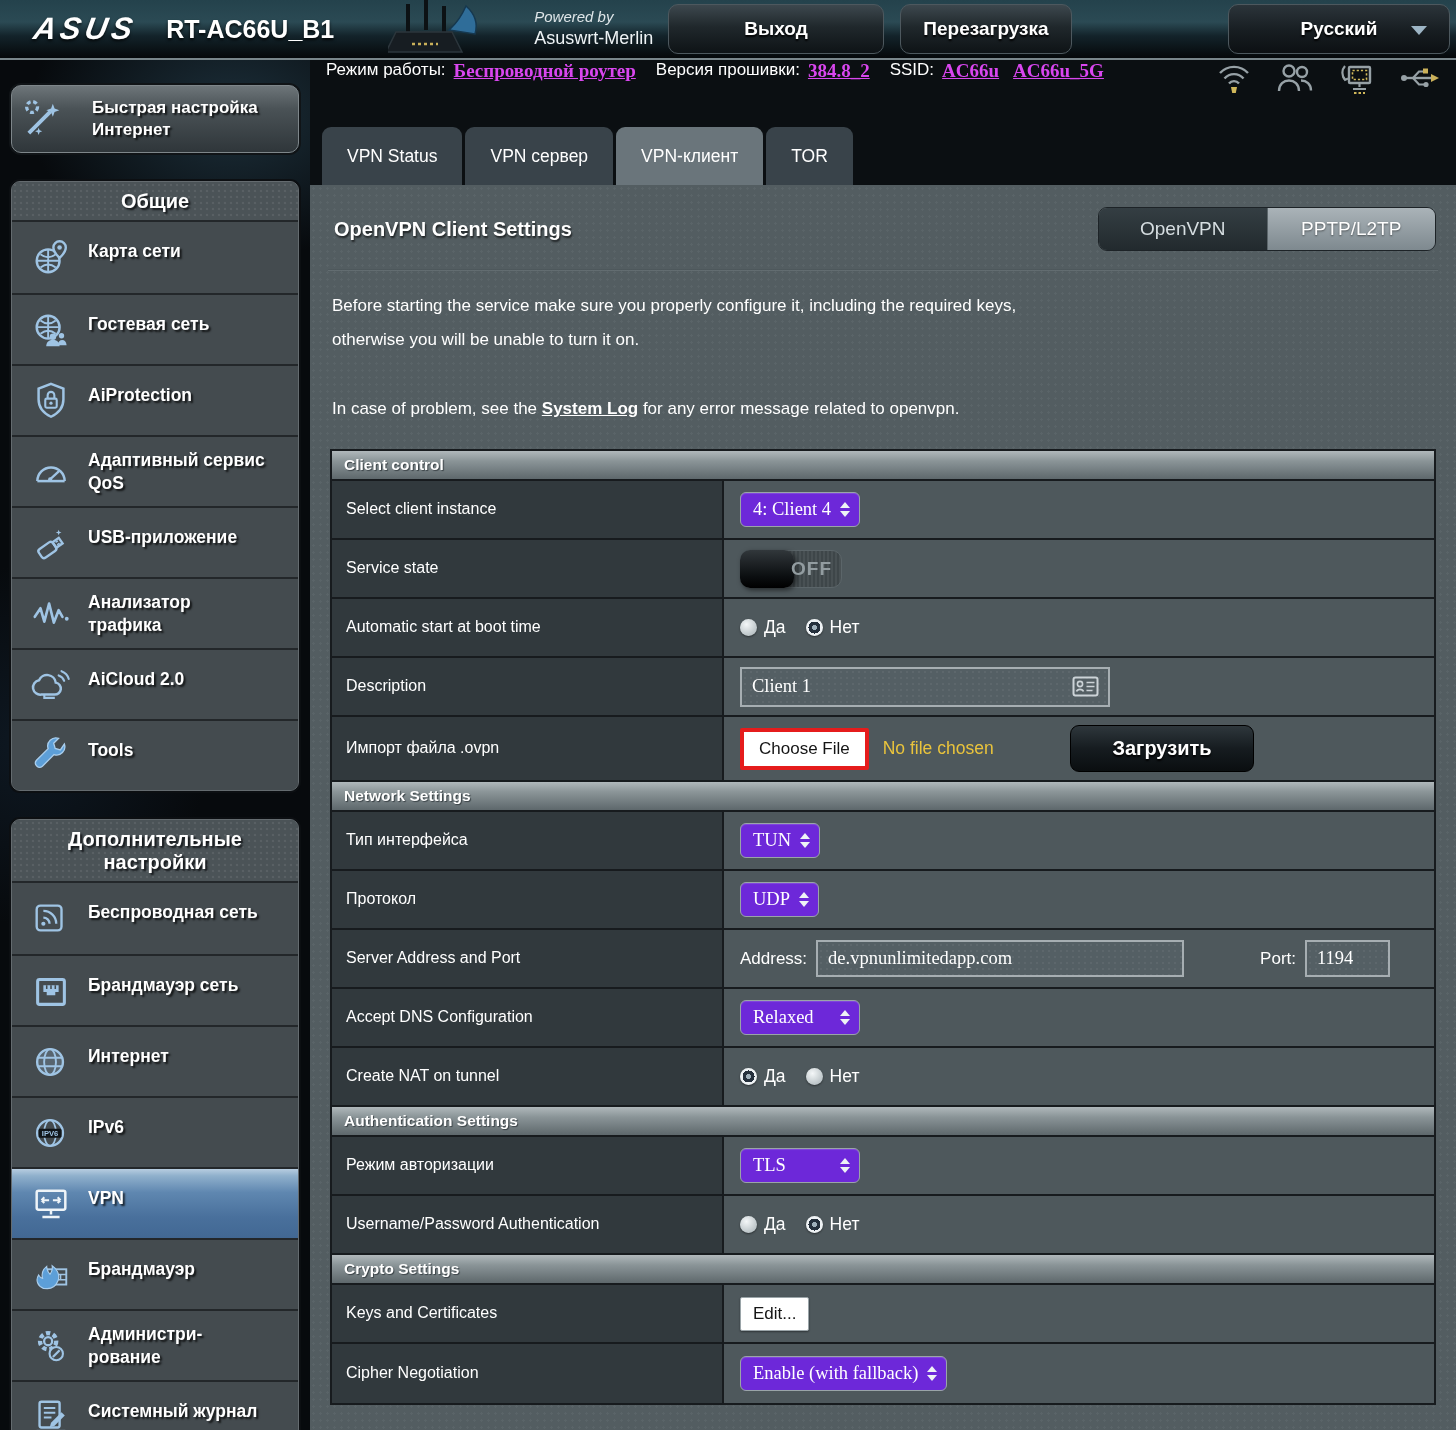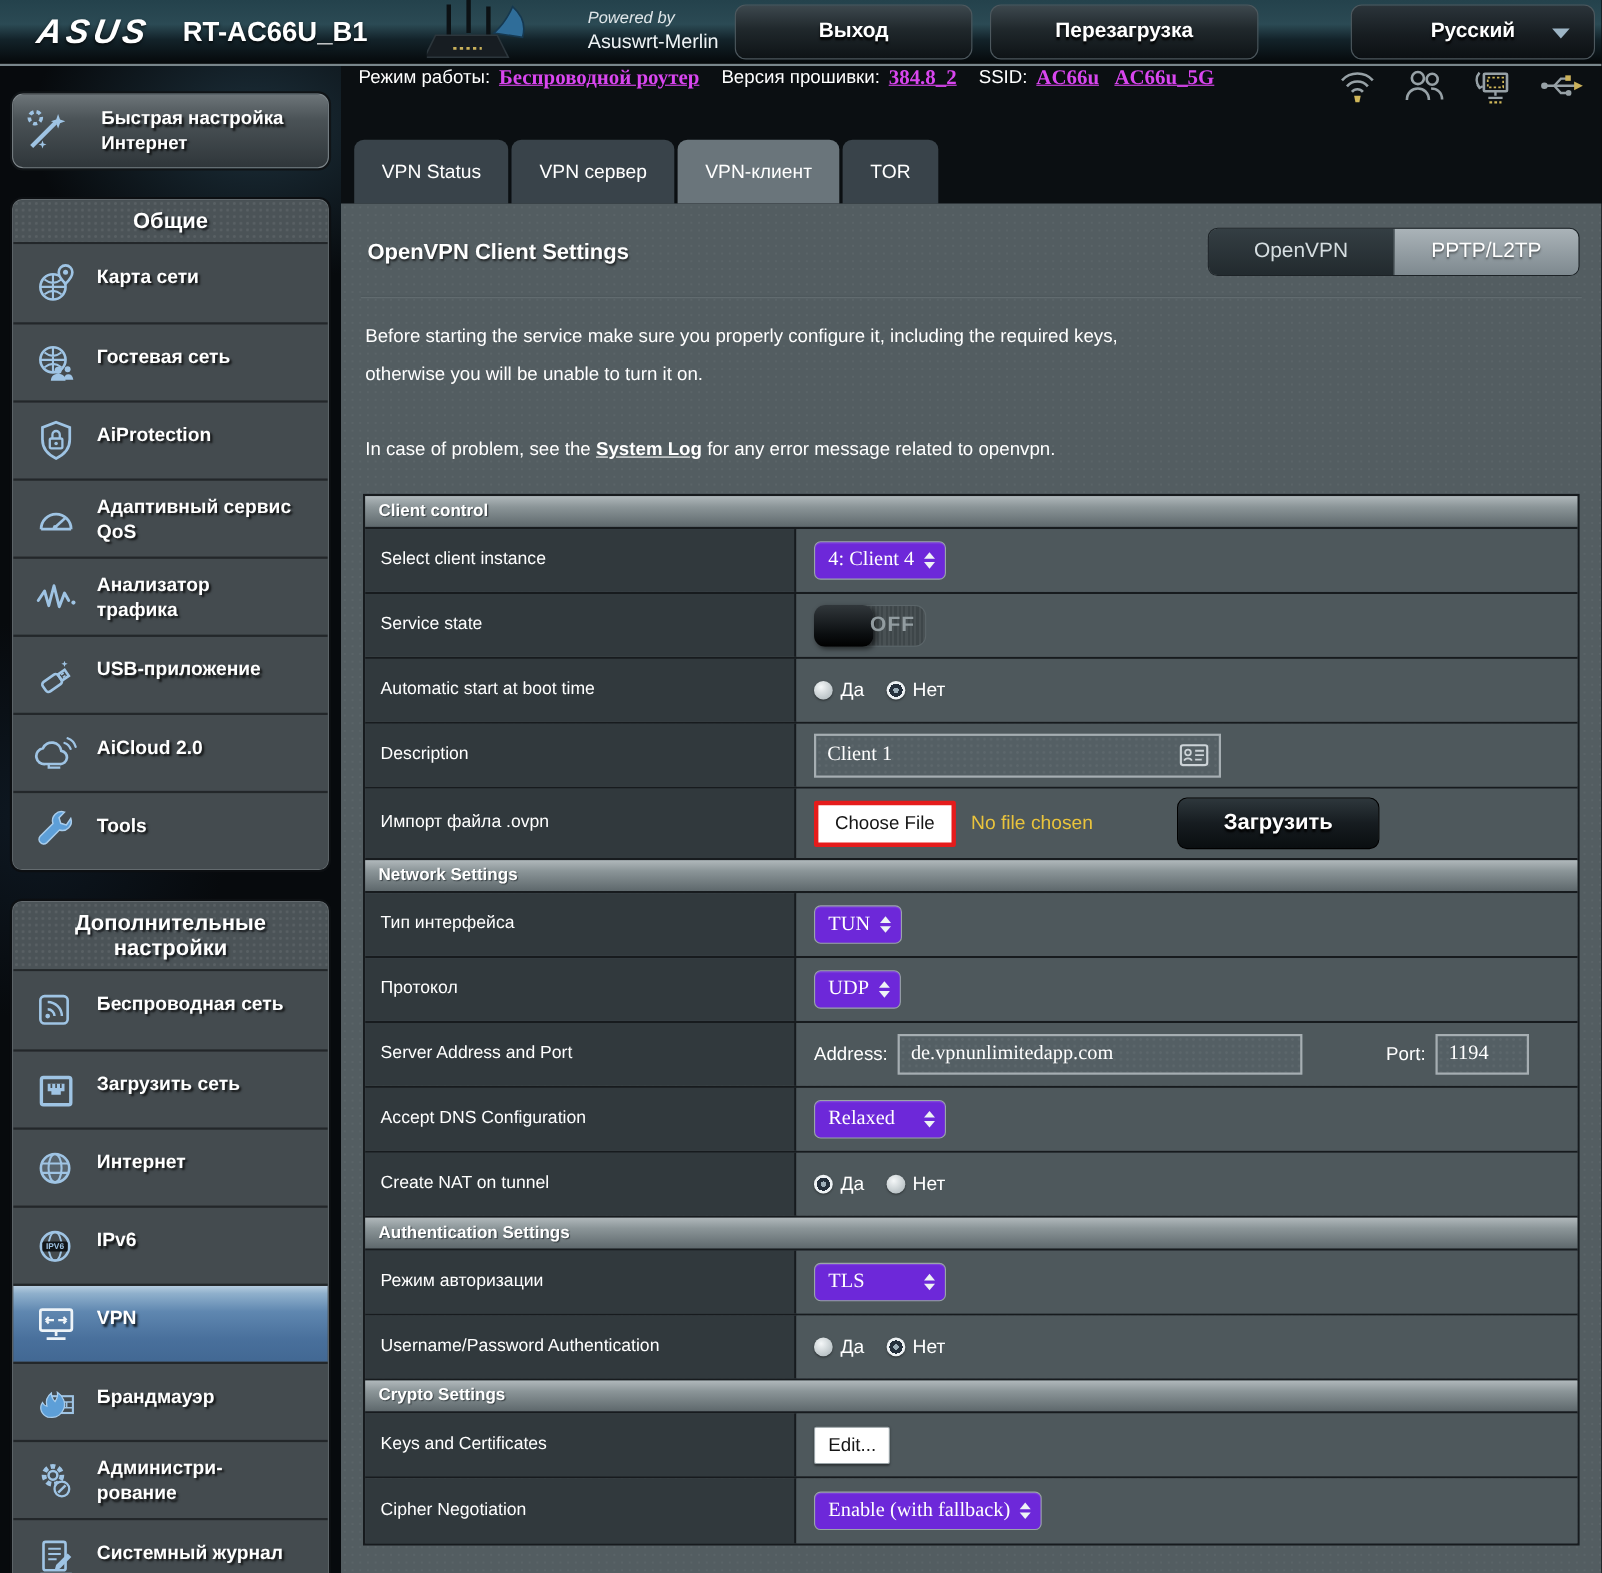--- a/index.html
+++ b/index.html
@@ -17,21 +17,21 @@
     text-shadow:0 2px 3px rgba(0,0,0,.8);}
   .router-art{position:absolute;left:388px;top:0;width:115px;height:58px;}
   .powered{margin-left:200px;line-height:1.25;}
   .powered .l1{color:#dfe6e9;font-size:15px;display:block;font-style:italic;}
   .powered .l2{color:#eef3f5;font-size:18px;display:block;}
   .banner-btn{position:absolute;top:4px;height:50px;border-radius:10px;cursor:pointer;
     background:linear-gradient(180deg,#3d484e 0%,#20282c 45%,#0e1316 100%);
     border:1px solid #4d585e;display:flex;align-items:center;justify-content:center;
     color:#fff;font-weight:bold;font-size:19px;text-shadow:0 2px 2px #000;}
   .btn-logout{left:668px;width:216px;}
-  .btn-reboot{left:900px;width:244px;}
+  .btn-reboot{left:900px;width:172px;}
   .lang-btn{left:1228px;width:222px;background:linear-gradient(180deg,#2b343a 0%,#171d21 55%,#0c1013 100%);}
   .lang-caret{position:absolute;right:22px;top:21px;width:0;height:0;
     border-left:8px solid transparent;border-right:8px solid transparent;
     border-top:9px solid #9db5c5;}
 
   
   .body-row{display:flex;height:1370px;}
 
   
   .sidebar{width:310px;flex:none;height:100%;
@@ -245,47 +245,47 @@
             <path d="M21 30L32 20" stroke="#9fc4e4" stroke-width="2.6"></path>
             <circle cx="21" cy="30" r="2.2" fill="#9fc4e4"></circle>
           </svg>
           </span>
         <span class="si-label">
           <span>Адаптивный сервис</span><br>
           <span>QoS</span>
         </span>
       </div>
 
-      <div class="side-item two-line">
-        <span class="icon-box">
-          <svg width="44" height="42" viewBox="0 0 44 44">
-            <polyline points="5,25 11,16 15,30 20,11 25,31 30,18 34,25" fill="none" stroke="#9fc4e4" stroke-width="2.8" stroke-linejoin="round" stroke-linecap="round"></polyline>
-            <circle cx="38.5" cy="27" r="2" fill="#9fc4e4"></circle>
-          </svg>
-          </span>
-        <span class="si-label">
-          <span>Анализатор</span><br>
-          <span>трафика</span>
-        </span>
-      </div>
-
       <div class="side-item">
         <span class="icon-box">
           <svg width="44" height="42" viewBox="0 0 44 44">
             <g transform="rotate(-35 22 26)" stroke="#9fc4e4" fill="none" stroke-width="2.5">
               <rect x="8" y="21" width="18" height="11" rx="3"></rect>
               <rect x="26" y="23" width="8" height="7"></rect>
               <path d="M28.5 25h3M28.5 28h3" stroke-width="1.6"></path>
             </g>
             <path d="M30 8l.8 2.2L33 11l-2.2.8L30 14l-.8-2.2L27 11l2.2-.8z" fill="#9fc4e4"></path>
           </svg>
           </span>
         <span class="si-label"><span>USB-приложение</span></span>
       </div>
 
+      <div class="side-item two-line">
+        <span class="icon-box">
+          <svg width="44" height="42" viewBox="0 0 44 44">
+            <polyline points="5,25 11,16 15,30 20,11 25,31 30,18 34,25" fill="none" stroke="#9fc4e4" stroke-width="2.8" stroke-linejoin="round" stroke-linecap="round"></polyline>
+            <circle cx="38.5" cy="27" r="2" fill="#9fc4e4"></circle>
+          </svg>
+          </span>
+        <span class="si-label">
+          <span>Анализатор</span><br>
+          <span>трафика</span>
+        </span>
+      </div>
+
       <div class="side-item">
         <span class="icon-box">
           <svg width="46" height="42" viewBox="0 0 46 44">
             <path d="M13 32h13.5A6.3 6.3 0 0 0 28 19.5 9.2 9.2 0 0 0 10.5 17 6.8 6.8 0 0 0 13 32z" fill="none" stroke="#9fc4e4" stroke-width="2.6"></path>
             <path d="M31 12c2.8 1 4.8 2.8 5.8 5.6M34 7.5c3.8 1.4 6.6 4.2 7.6 8.1" fill="none" stroke="#9fc4e4" stroke-width="2.2" stroke-linecap="round"></path>
             <path d="M16 32v3.5h11" fill="none" stroke="#9fc4e4" stroke-width="2.2"></path>
           </svg>
           </span>
         <span class="si-label"><span>AiCloud 2.0</span></span>
       </div>
@@ -318,21 +318,21 @@
       </div>
 
       <div class="side-item">
         <span class="icon-box">
           <svg width="42" height="42" viewBox="0 0 44 44">
             <rect x="8" y="10" width="28" height="26" rx="2" fill="none" stroke="#9fc4e4" stroke-width="3.2"></rect>
             <path d="M14 16h16v7h-3.5v3.5h-9V23H14z" fill="#9fc4e4"></path>
             <path d="M17.5 16v4M22 16v4M26.5 16v4" stroke="#444b4f" stroke-width="1.6"></path>
           </svg>
           </span>
-        <span class="si-label"><span>Загрузить сеть</span></span>
+        <span class="si-label"><span>Брандмауэр сеть</span></span>
       </div>
 
       <div class="side-item">
         <span class="icon-box">
           <svg width="42" height="42" viewBox="0 0 44 44">
             <circle cx="21" cy="22" r="13.5" fill="rgba(159,196,228,.22)" stroke="#9fc4e4" stroke-width="2.5"></circle>
             <ellipse cx="21" cy="22" rx="6.2" ry="13.5" fill="none" stroke="#9fc4e4" stroke-width="2"></ellipse>
             <path d="M8 17.5h26M8 26.5h26" stroke="#9fc4e4" stroke-width="2"></path>
           </svg>
           </span>

